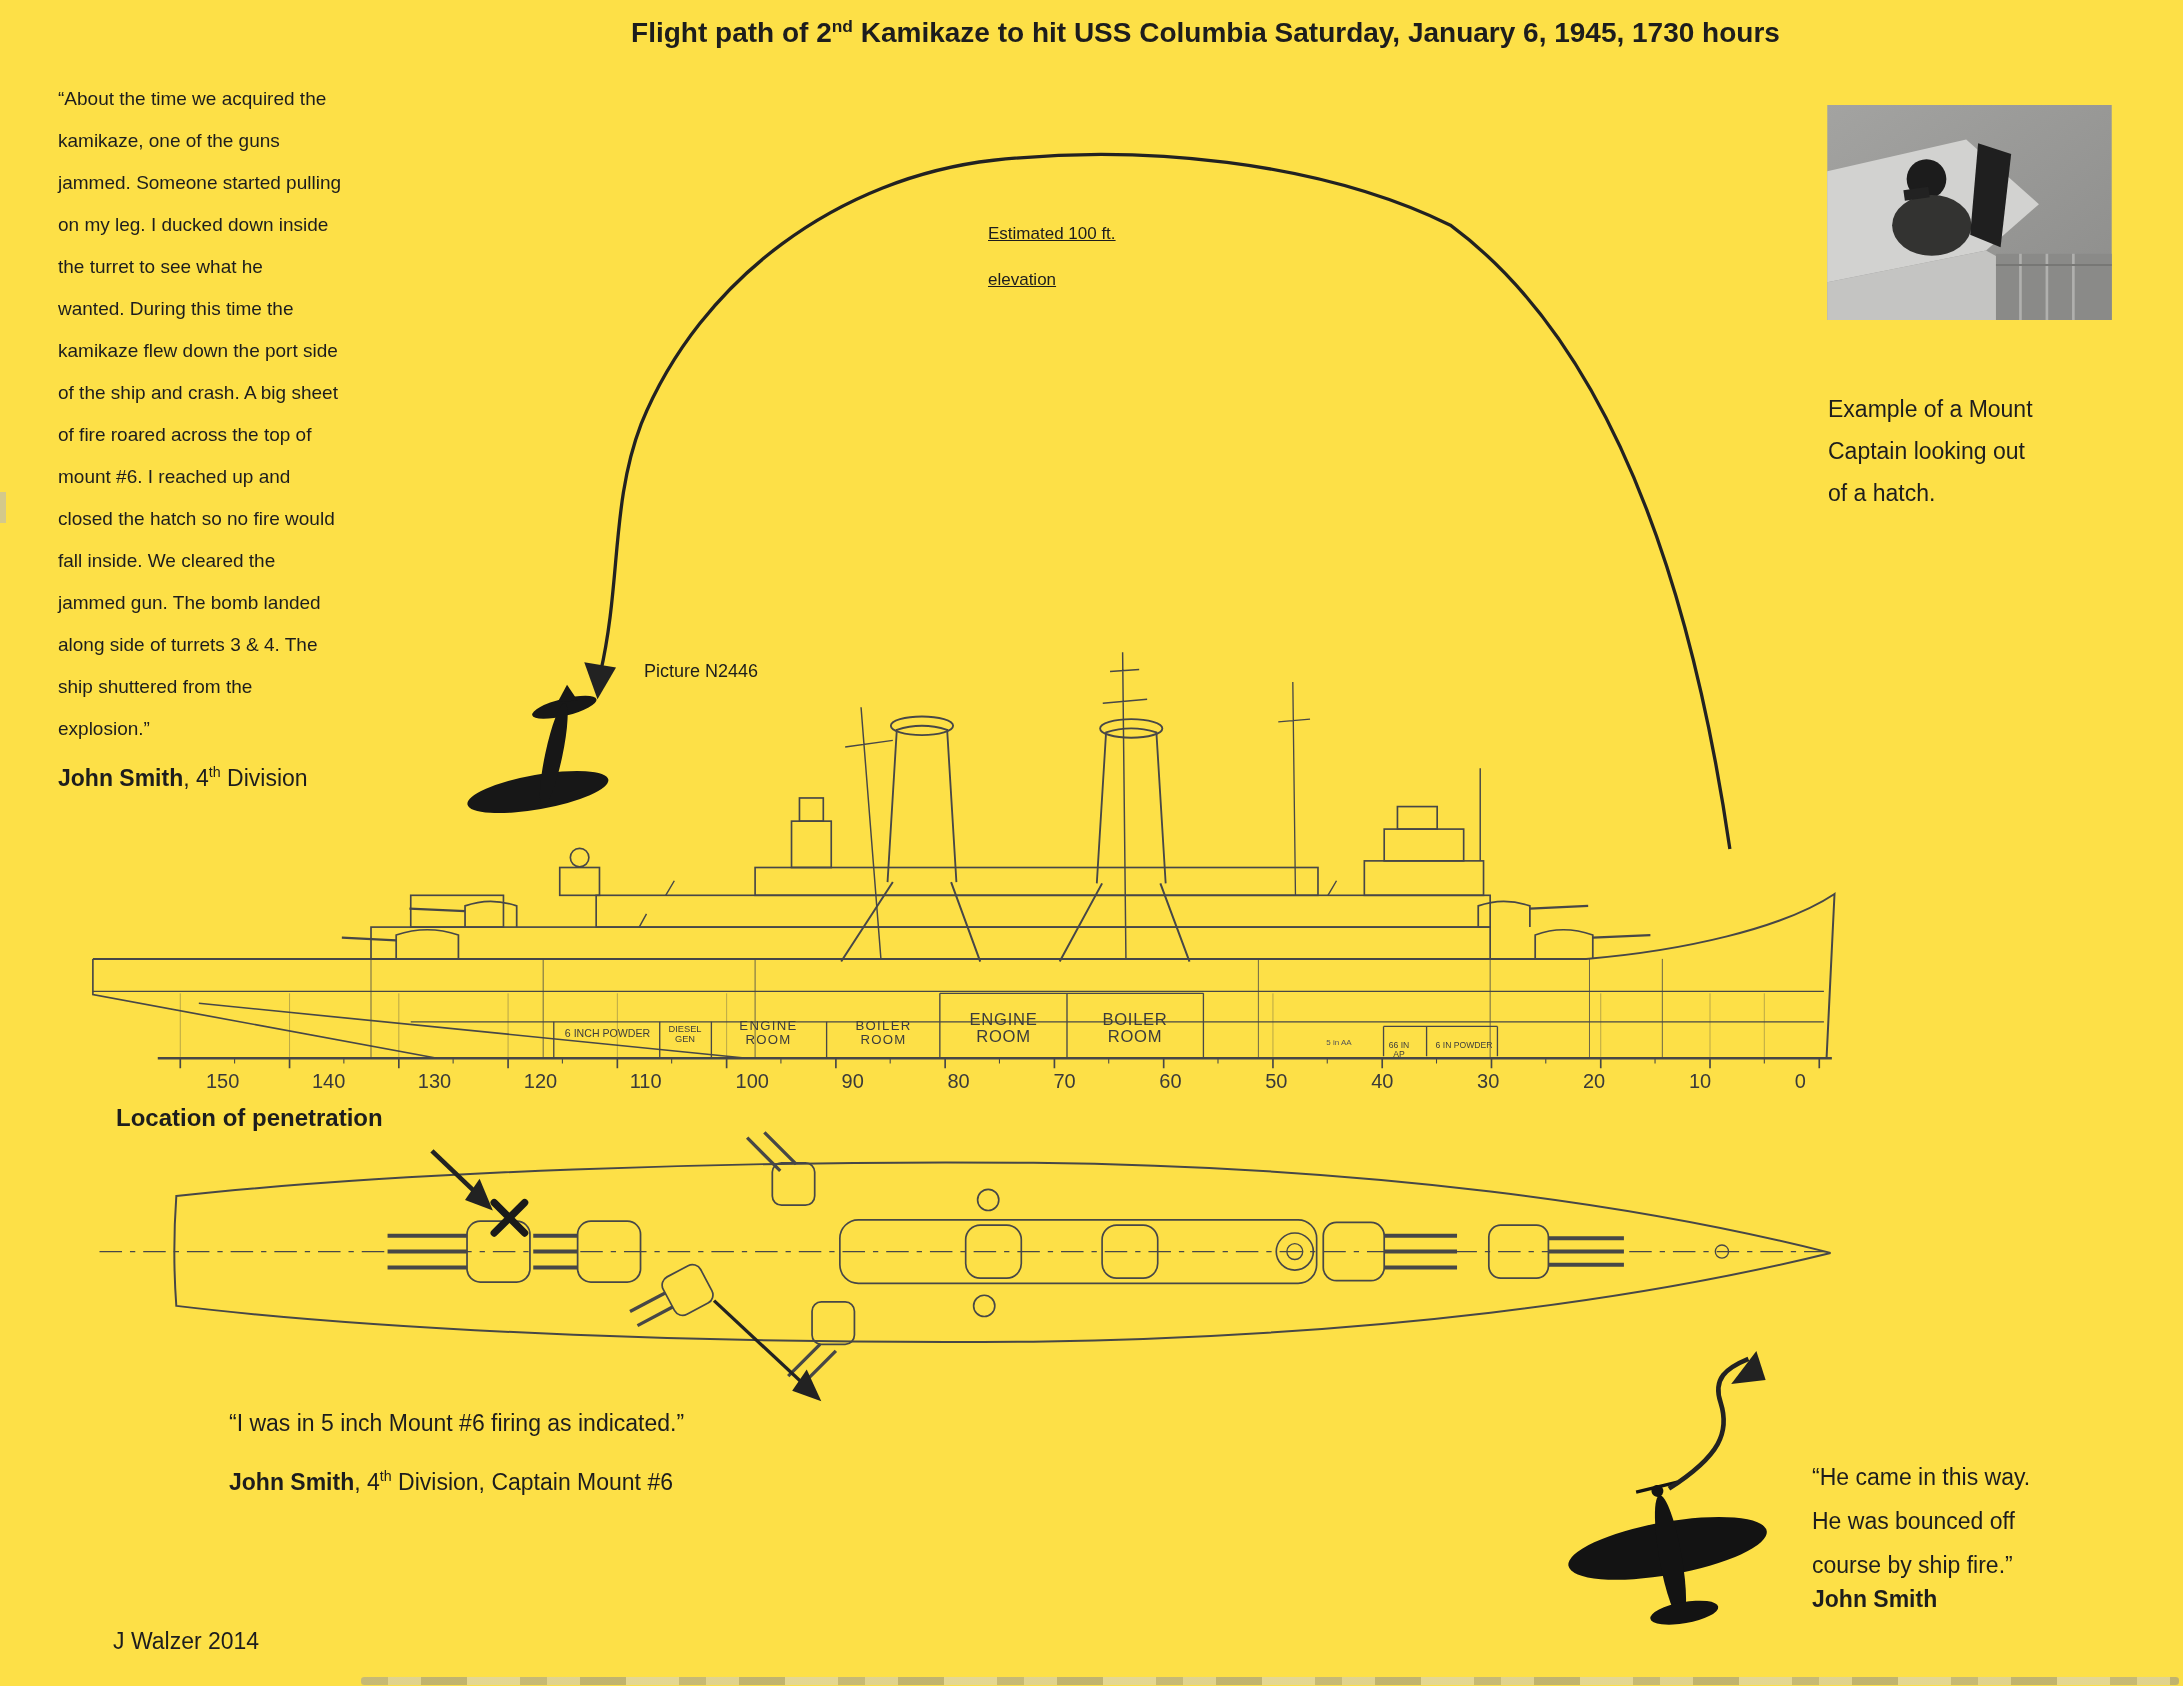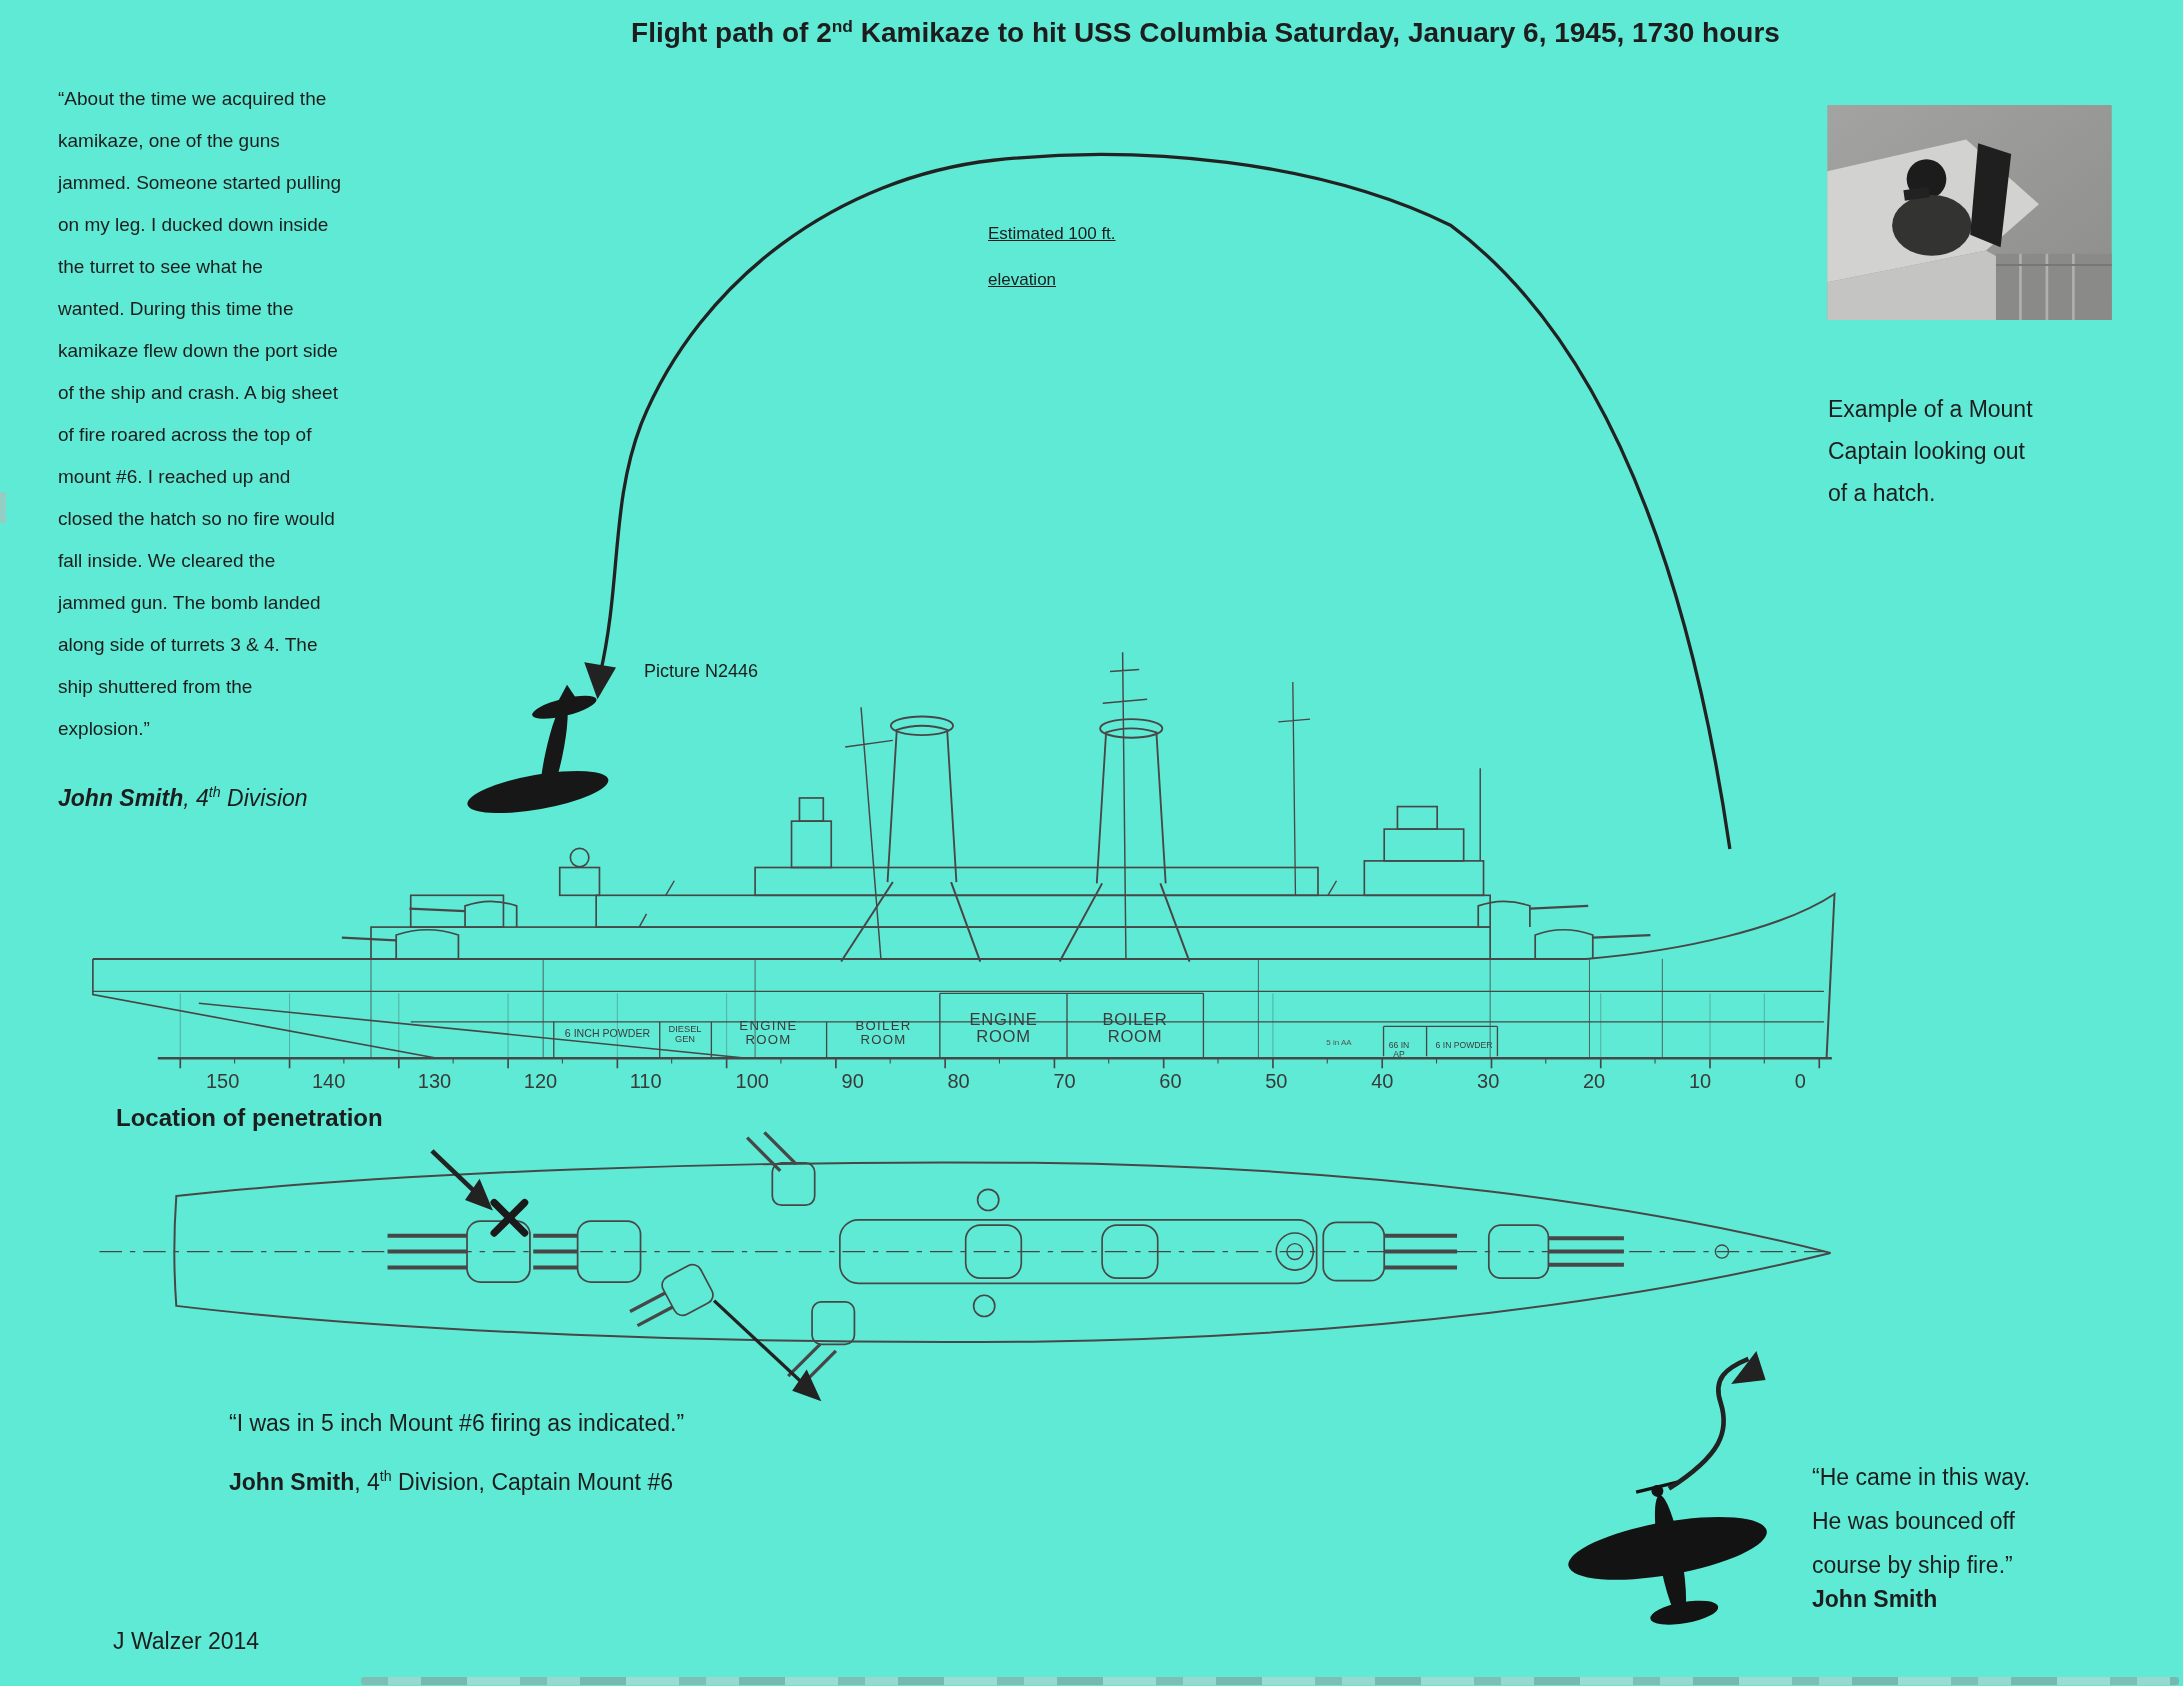--- a/index.html
+++ b/index.html
@@ -1,29 +1,29 @@
 <!DOCTYPE html>
 <html style="font-size:10.6px"><head>
 <meta charset="utf-8">
 <style>
   html,body{margin:0;padding:0;background:#e8e8e6;}
   #page{
     position:relative;
     width:2183px;height:1686px;
-    background:#5eead4;
+    background:#fde047;
     overflow:hidden;
     font-family:"Liberation Sans",sans-serif;
     color:#1d1d1d;
   }
   .txt{position:absolute;white-space:pre-line;color:#1d1d1d;}
   .b{font-weight:700;}
   sup{font-size:0.62em;vertical-align:super;line-height:0;}
   #title{top:17px;left:596px;width:1219px;text-align:center;font-size:28px;font-weight:700;white-space:normal;}
   #left-quote{top:78px;left:58px;width:464px;font-size:19px;line-height:42px;}
-  #left-attr{top:785px;left:58px;font-size:23px;font-style:italic;}
+  #left-attr{top:765px;left:58px;font-size:23px;}
   #photo{position:absolute;left:1827px;top:105px;width:285px;height:215px;}
   #photo-caption{top:388px;left:1828px;width:278px;font-size:23px;line-height:42px;}
   #elev-label{top:211px;left:988px;font-size:17px;line-height:46px;text-decoration:underline;}
   #pic-label{top:661px;left:644px;font-size:18px;}
   #pen-label{top:1104px;left:116px;font-size:24px;font-weight:700;}
   #mount-quote-1{top:1410px;left:229px;font-size:23px;}
   #mount-quote-2{top:1469px;left:229px;font-size:23px;}
   #dive-label{top:1455px;left:1292px;font-size:23px;line-height:44px;}
   #right-quote{top:1455px;left:1812px;width:318px;font-size:23px;line-height:44px;}
   #right-quote-name{top:1586px;left:1812px;font-size:23px;font-weight:700;}

